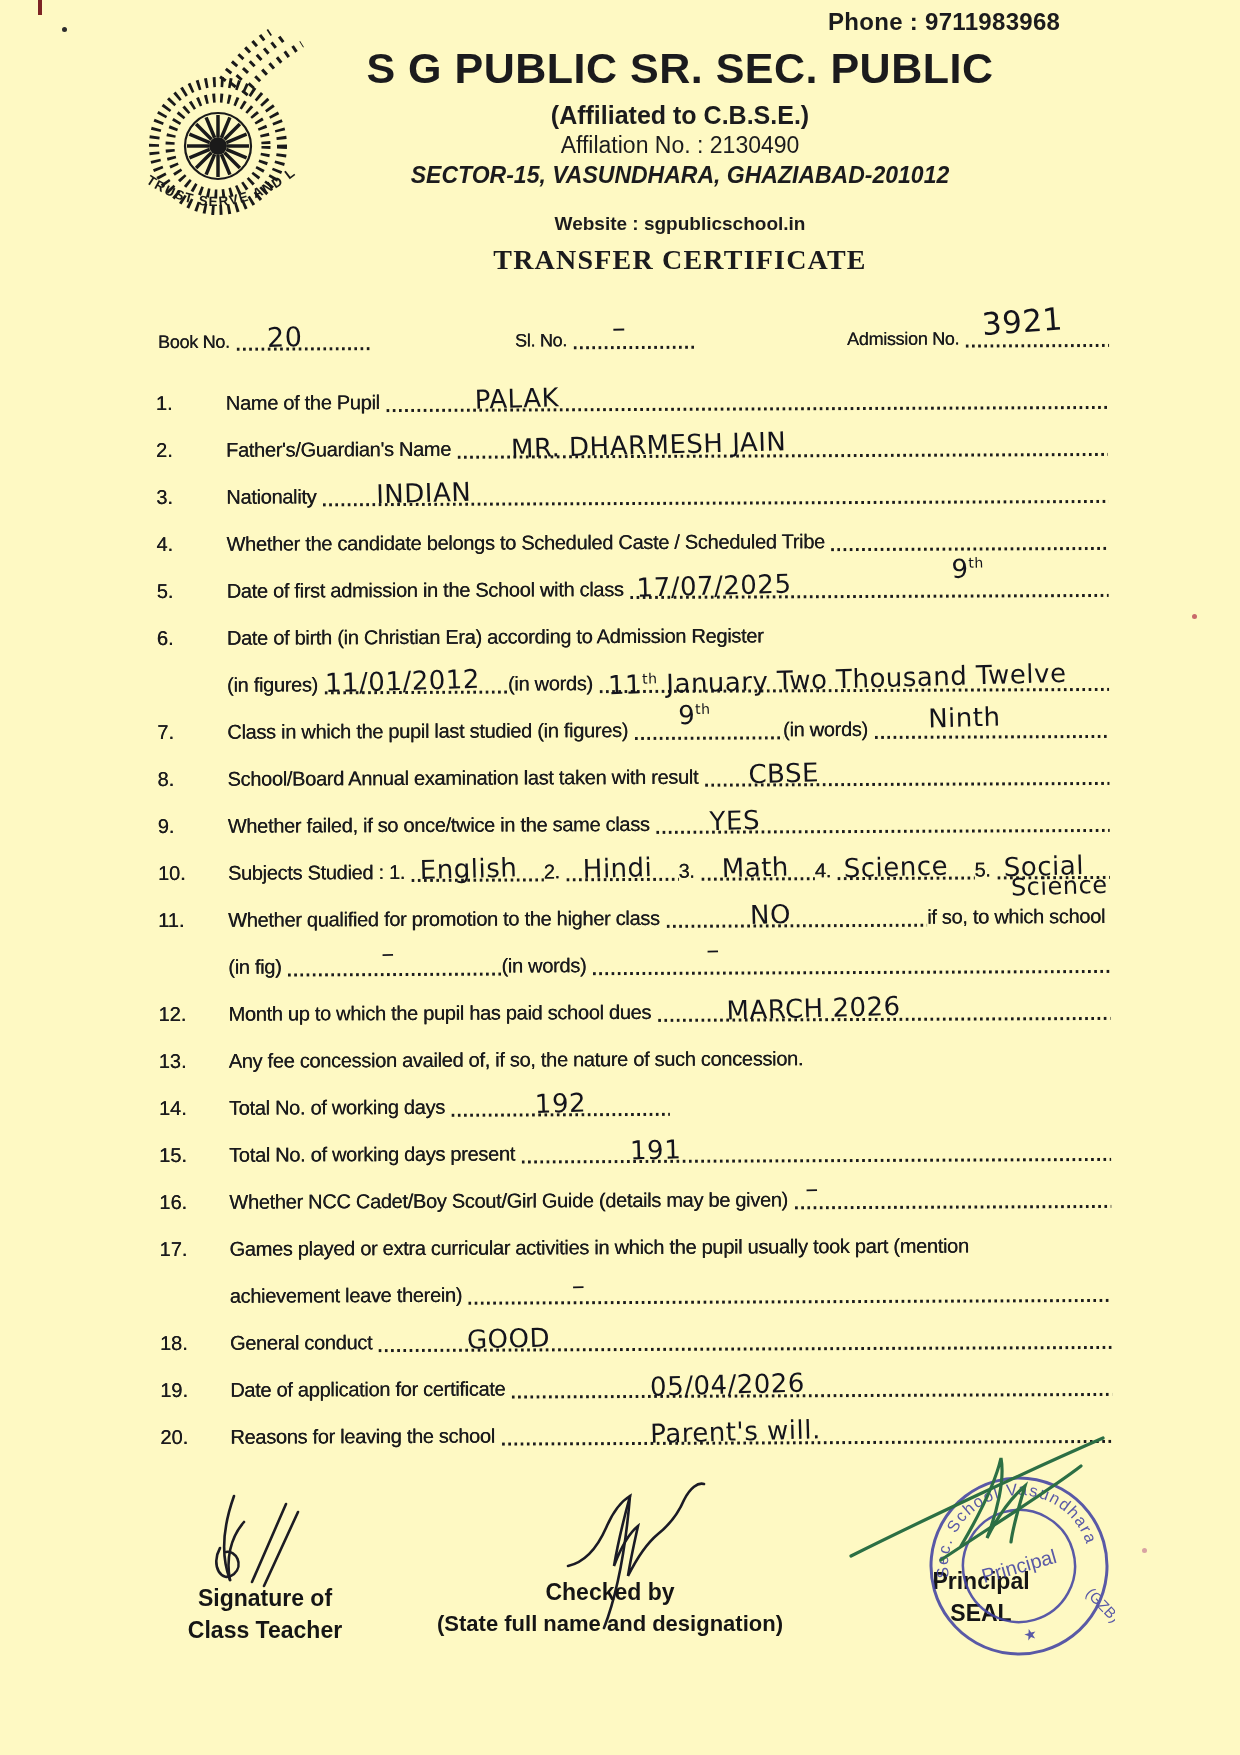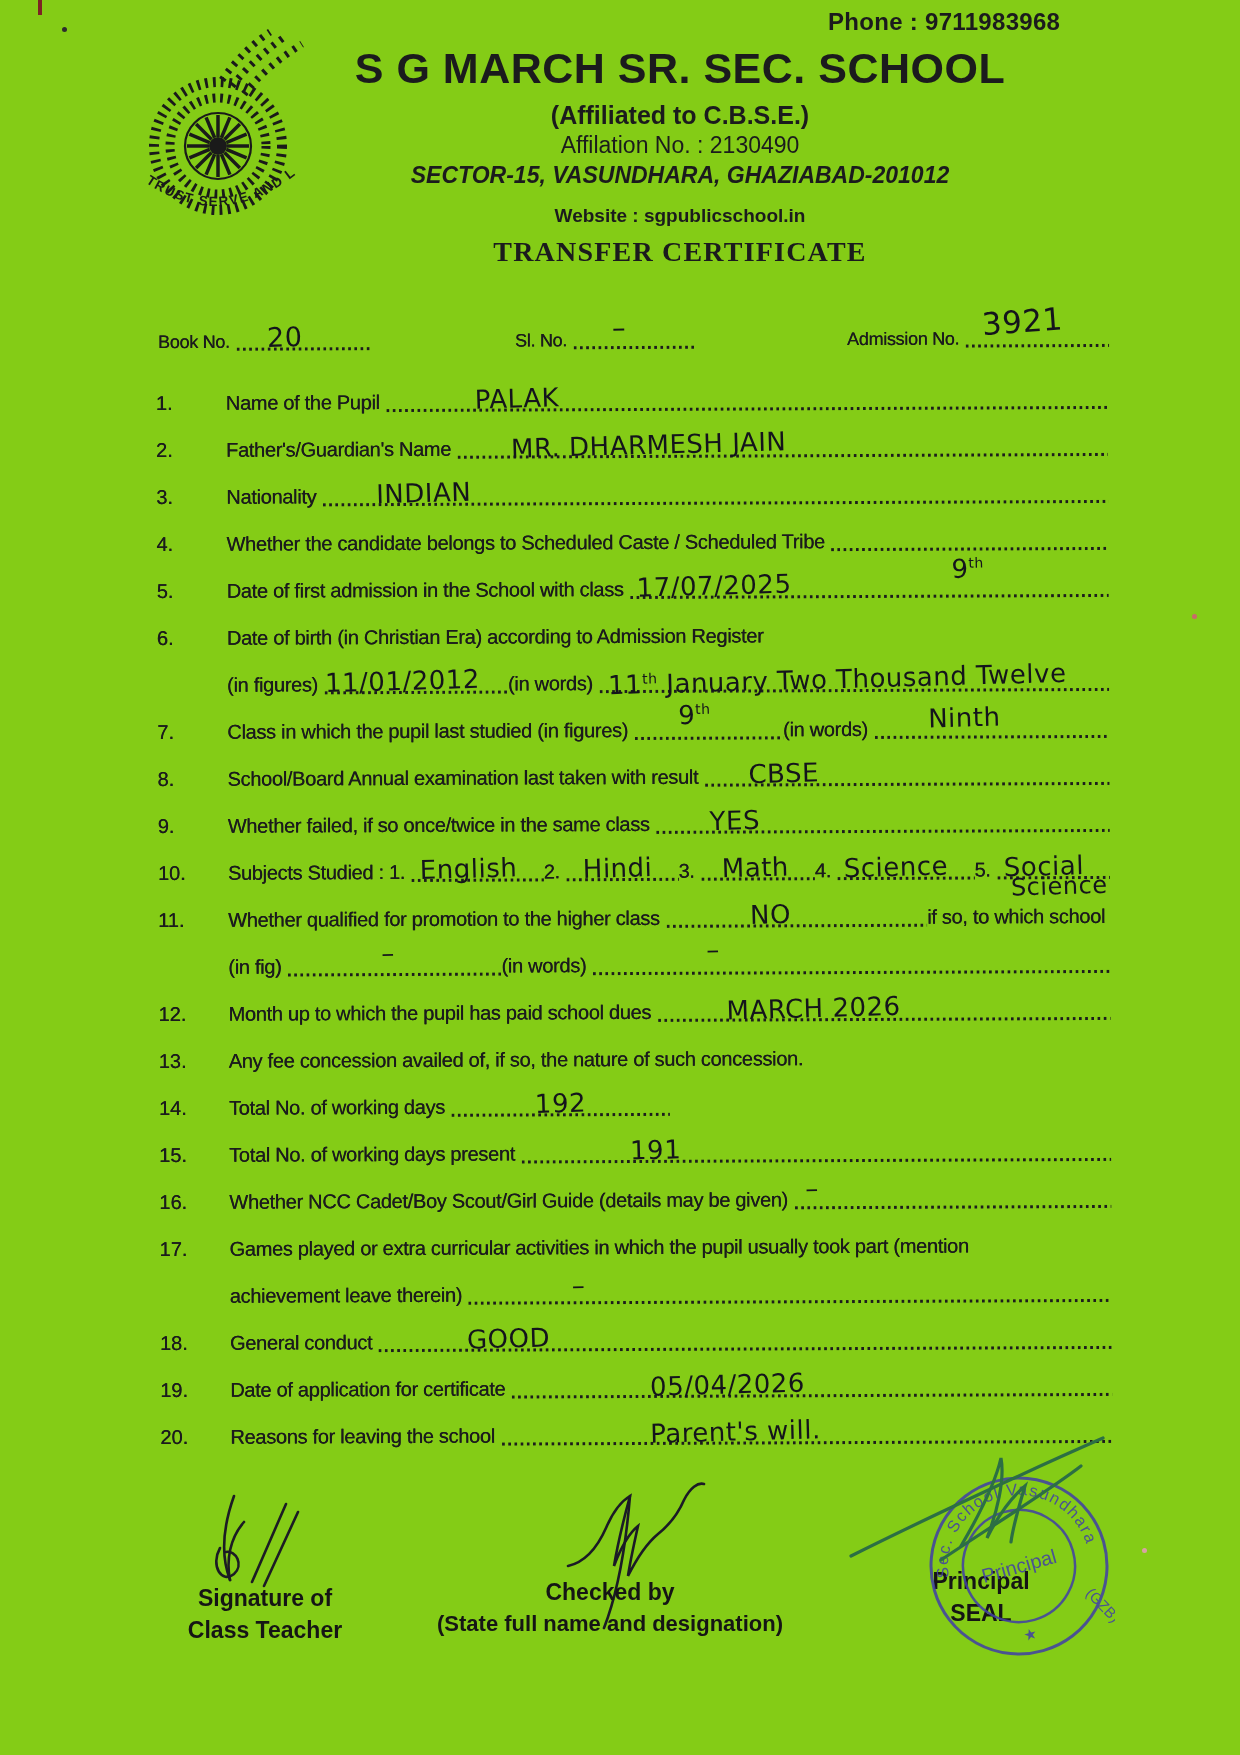--- a/index.html
+++ b/index.html
@@ -1,37 +1,37 @@
 <!DOCTYPE html>
 <html><head>
 <meta charset="utf-8">
 <style>
   html,body{margin:0;padding:0;background:#d8d8d8;}
   .page{
     position:relative;width:1240px;height:1755px;margin:0 auto;
-    background:#84cc16;overflow:hidden;color:#1b1b1d;
+    background:#fef9c3;overflow:hidden;color:#1b1b1d;
     font-family:"Liberation Sans",sans-serif;
   }
   
   .mark{position:absolute;}
   .mark.tick{left:38px;top:0;width:4px;height:15px;background:#7d2424;}
   .mark.dot1{left:62px;top:27px;width:5px;height:5px;border-radius:50%;background:#2d2d2d;}
   .mark.dot2{left:1192px;top:614px;width:5px;height:5px;border-radius:50%;background:#c96a6a;}
   .mark.dot3{left:1142px;top:1548px;width:5px;height:5px;border-radius:50%;background:#d8a3a3;}
 
   .phone{position:absolute;left:828px;top:8px;font-size:24px;font-weight:700;letter-spacing:.3px;}
 
   .logo{position:absolute;left:128px;top:24px;}
 
   .header-text{position:absolute;left:280px;top:44px;width:800px;text-align:center;}
   .school-name{font-size:43px;font-weight:700;letter-spacing:.5px;}
   .affiliated{font-size:25px;font-weight:700;margin-top:8px;}
   .affil-no{font-size:23px;font-weight:400;margin-top:2px;}
   .address{font-size:23px;font-weight:700;margin-top:3px;font-style:italic;}
-  .website{font-size:19px;font-weight:700;margin-top:16px;}
+  .website{font-size:19px;font-weight:700;margin-top:24px;}
   .tc-title{font-family:"Liberation Serif",serif;font-size:28px;font-weight:700;letter-spacing:1.2px;margin-top:9px;}
 
   .lbl{
     white-space:nowrap;font-size:20px;letter-spacing:-.3px;line-height:1;
     padding-right:5px;margin-bottom:3px;text-shadow:.3px 0 0 currentColor;
   }
   .dots{
     background-image:radial-gradient(circle,#1c1c1c 1.35px,rgba(0,0,0,0) 1.7px);
     background-size:6.2px 5px;background-repeat:repeat-x;background-position:0 100%;
   }
@@ -110,21 +110,21 @@
       </g>
       <circle cx="90" cy="122" r="9" fill="#1a1a1a" stroke="none"></circle>
     </g>
     <path id="mottoArc" d="M 14 156 Q 90 210 166 152" fill="none"></path>
     <text font-size="13.5" font-weight="bold" letter-spacing="1.5" fill="#1a1a1a">
       <textPath href="#mottoArc" startOffset="4">TRUST SERVE AND LOVE</textPath>
     </text>
   </svg>
 
   <div class="header-text">
-    <div class="school-name">S G MARCH SR. SEC. SCHOOL</div>
+    <div class="school-name">S G PUBLIC SR. SEC. PUBLIC</div>
     <div class="affiliated">(Affiliated to C.B.S.E.)</div>
     <div class="affil-no">Affilation No. : 2130490</div>
     <div class="address">SECTOR-15, VASUNDHARA, GHAZIABAD-201012</div>
     <div class="website">Website : sgpublicschool.in</div>
     <div class="tc-title">TRANSFER CERTIFICATE</div>
   </div>
 
   <div class="meta">
     <div class="group" style="width:213px">
       <span class="lbl">Book No.</span>

